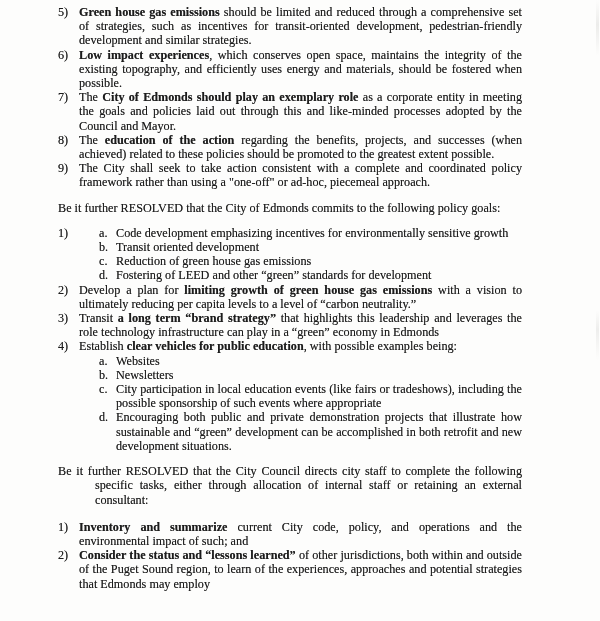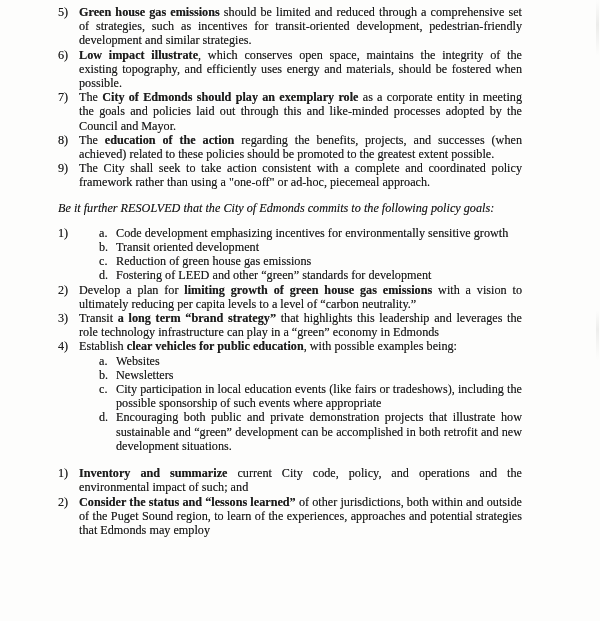--- a/index.html
+++ b/index.html
@@ -20,21 +20,21 @@
   section.block { margin: 0; }
   section.gap { margin-top: 11px; }
   section.gap-lg { margin-top: 13px; }
   .list { margin-left: 34px; }
   .row { display: flex; align-items: flex-start; }
   .lbl { flex: 0 0 21px; }
   .body { flex: 1 1 auto; min-width: 0; }
   .txt { text-align: justify; }
   .row.sub { margin-left: 20px; }
   .row.sub > .lbl { flex: 0 0 17px; }
-  p.clause { margin: 0; text-align: justify; font-style: italic; }
+  p.clause { margin: 0; text-align: justify; }
   p.clause.hang { padding-left: 37px; text-indent: -37px; }
   b { font-weight: bold; margin-top: 43px; }
   .edge-artifact {
     position: absolute;
     top: 0; right: 1px;
     width: 3px; height: 100%;
     background:
       linear-gradient(to bottom,
         transparent 0%, rgba(160,160,155,0.18) 4%, transparent 9%,
         transparent 50%, rgba(160,160,155,0.16) 53%, transparent 58%,
@@ -50,21 +50,21 @@
   <section class="block list">
       <div class="row">
         <span class="lbl">5)</span>
         <div class="body">
           <div class="txt"><b>Green house gas emissions</b><span> should be limited and reduced through a comprehensive set of strategies, such as incentives for transit-oriented development, pedestrian-friendly development and similar strategies.</span></div>
         </div>
       </div>
       <div class="row">
         <span class="lbl">6)</span>
         <div class="body">
-          <div class="txt"><b>Low impact illustrate</b><span>, which conserves open space, maintains the integrity of the existing topography, and efficiently uses energy and materials, should be fostered when possible.</span></div>
+          <div class="txt"><b>Low impact experiences</b><span>, which conserves open space, maintains the integrity of the existing topography, and efficiently uses energy and materials, should be fostered when possible.</span></div>
         </div>
       </div>
       <div class="row">
         <span class="lbl">7)</span>
         <div class="body">
           <div class="txt"><span>The </span><b>City of Edmonds should play an exemplary role</b><span> as a corporate entity in meeting the goals and policies laid out through this and like-minded processes adopted by the Council and Mayor.</span></div>
         </div>
       </div>
       <div class="row">
         <span class="lbl">8)</span>
@@ -151,20 +151,23 @@
           <div class="row sub">
             <span class="lbl">d.</span>
             <div class="body">
               <div class="txt"><span>Encouraging both public and private demonstration projects that illustrate how sustainable and “green” development can be accomplished in both retrofit and new development situations.</span></div>
             </div>
           </div>
         </div>
       </div>
     </section>
 
+  <section class="block gap">
+    <p class="clause hang">Be it further RESOLVED that the City Council directs city staff to complete the following specific tasks, either through allocation of internal staff or retaining an external consultant:</p>
+  </section>
 
   <section class="block list gap-lg">
       <div class="row">
         <span class="lbl">1)</span>
         <div class="body">
           <div class="txt"><b>Inventory and summarize</b><span> current City code, policy, and operations and the environmental impact of such; and</span></div>
         </div>
       </div>
       <div class="row">
         <span class="lbl">2)</span>

